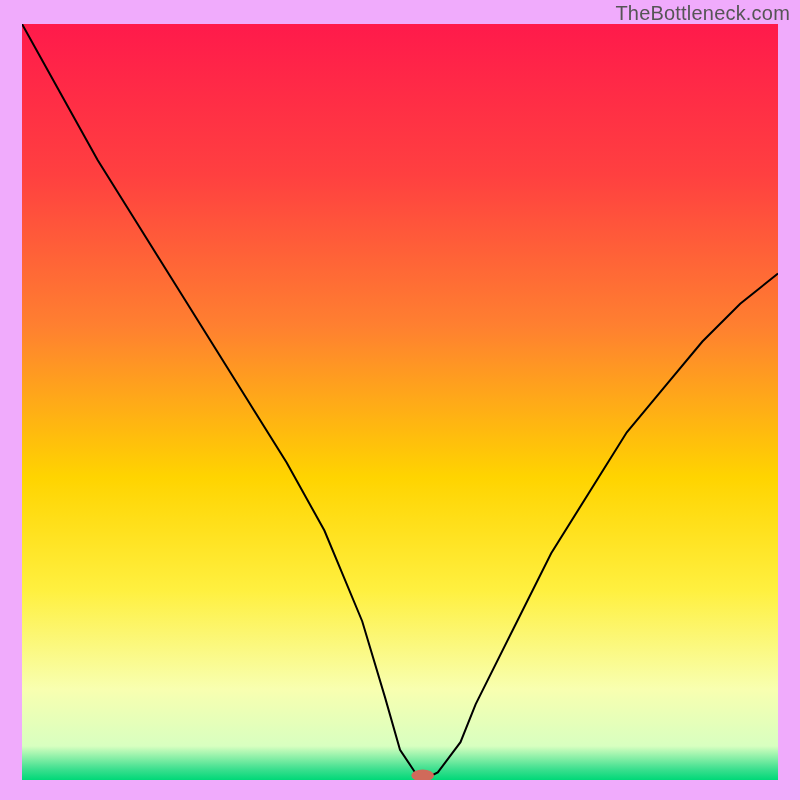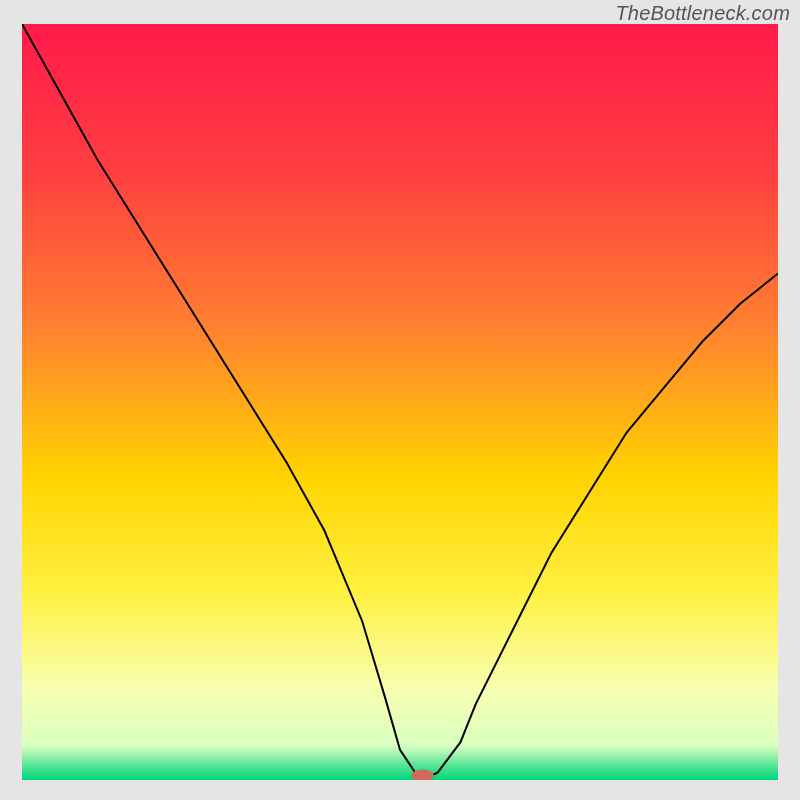--- a/index.html
+++ b/index.html
@@ -10,22 +10,21 @@
     background: #000;
     font-family: Arial, Helvetica, sans-serif;
     overflow: hidden;
   }
   .frame {
     position: absolute;
     left: 0;
     top: 0;
     width: 800px;
     height: 800px;
-    background: #e5e5e5;
-    font-style: italic;
+    background: #f0abfc;
   }
   .watermark {
     position: absolute;
     top: 2px;
     right: 10px;
     color: #555;
     font-size: 20px;
     font-weight: 500;
     letter-spacing: 0.2px;
   }

